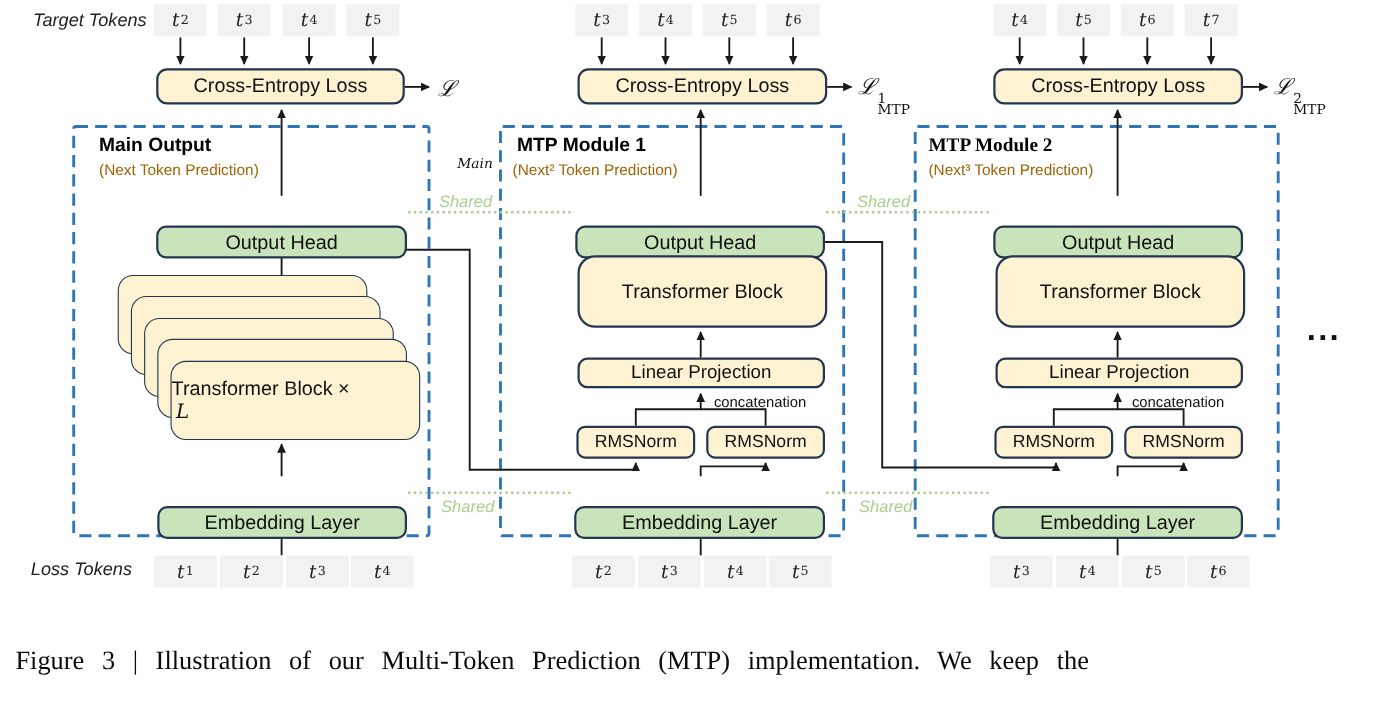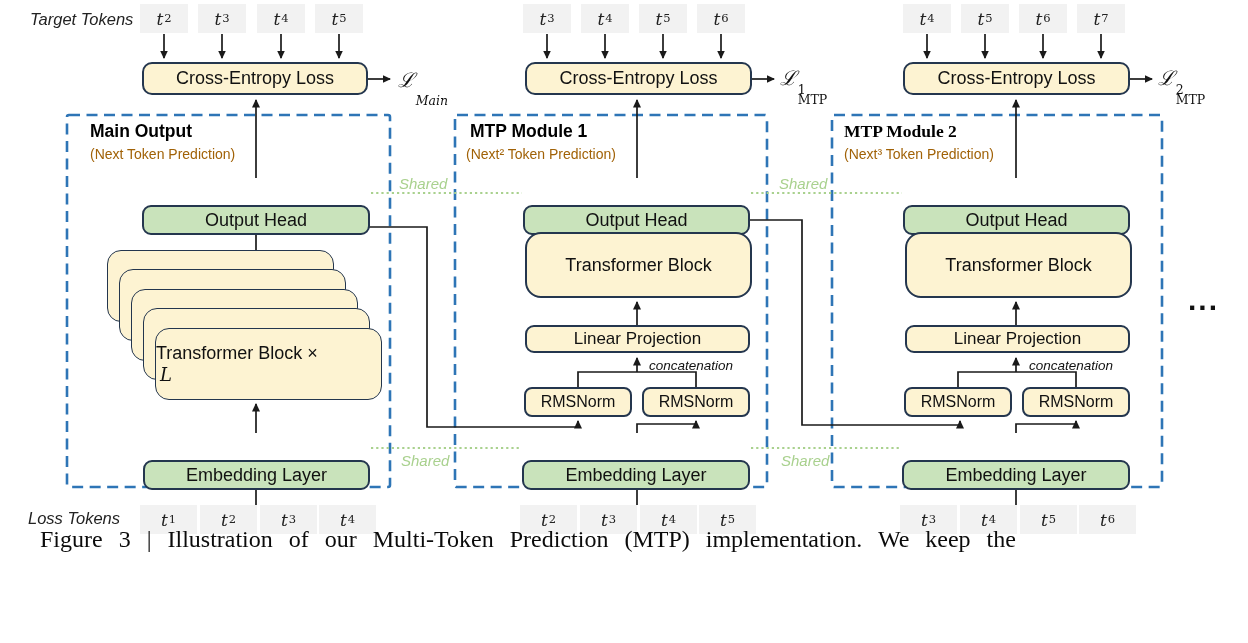--- a/index.html
+++ b/index.html
@@ -19,30 +19,30 @@
   .stackfront{display:flex;justify-content:center;font-size:18px;flex-direction:column;}
   .tok{position:absolute;box-sizing:border-box;width:48px;height:29px;background:var(--token_bg,#f2f2f2);
        display:flex;align-items:center;justify-content:center;font-family:"DejaVu Serif",serif;
        font-style:italic;font-size:17px;color:#222;}
   .tok.wide{width:57px;}
   .tok sub{font-size:11.5px;font-style:normal;line-height:1;vertical-align:-4px;margin-left:1px;}
   .rowlabel{position:absolute;font-style:italic;font-size:16.5px;color:#222;}
   .mtitle{position:absolute;font-weight:bold;font-size:17.5px;color:#000;}
   .msub{position:absolute;font-size:14px;color:#a16207;}
   .shared{position:absolute;font-style:italic;font-size:15px;color:var(--shared_green,#a9d18e);}
-  .concat{position:absolute;font-style:italic;font-size:13.5px;color:#111;}
+  .concat{position:absolute;font-size:13.5px;color:#111;}
   .loss{position:absolute;font-family:"DejaVu Serif",serif;font-size:20px;font-style:italic;color:#111;}
   .supsub{display:inline-flex;flex-direction:column;align-items:flex-start;font-size:12.5px;
           line-height:10px;margin-left:1px;vertical-align:-9px;font-style:normal;}
   .supsub sup,.supsub sub{position:static;vertical-align:baseline;font-size:inherit;line-height:10px;}
-  .loss-main .supsub sub{font-style:italic;}
+  .loss-main .supsub sub{font-style:italic;margin-top:48px;}
   .tvar{font-family:"DejaVu Serif",serif;font-style:italic;margin-left:4px;}
   .ellipsis{position:absolute;font-size:30px;font-weight:bold;letter-spacing:2px;color:#111;}
   .caption{position:absolute;left:14px;font-family:"Liberation Serif",serif;font-size:24px;color:#0b0b0b;white-space:nowrap;}
-  .cap1{top:526px;word-spacing:10px;margin-left:26px;}
+  .cap1{top:588px;word-spacing:10px;}
   .cap2{top:596px;word-spacing:4px;}
 </style>
 </head>
 <body>
 
 <div class="canvas">
 
   <svg class="layer">
     <defs>
       <marker id="ah" markerUnits="userSpaceOnUse" markerWidth="9" markerHeight="9" refX="7.5" refY="4" orient="auto">

